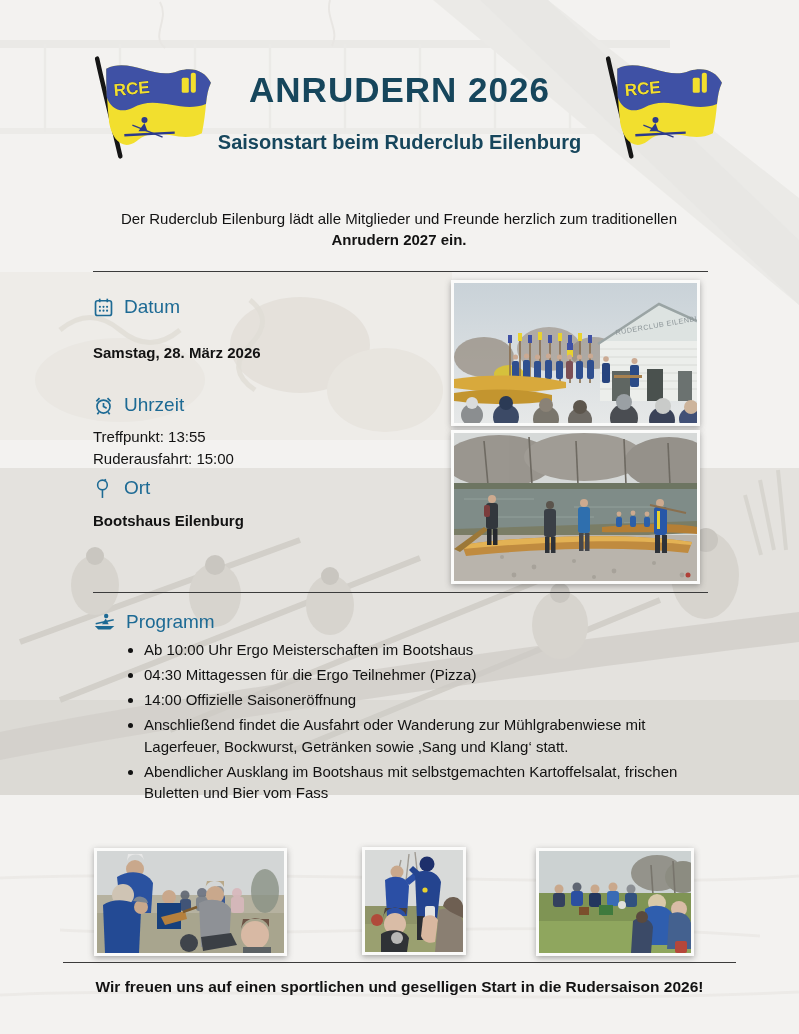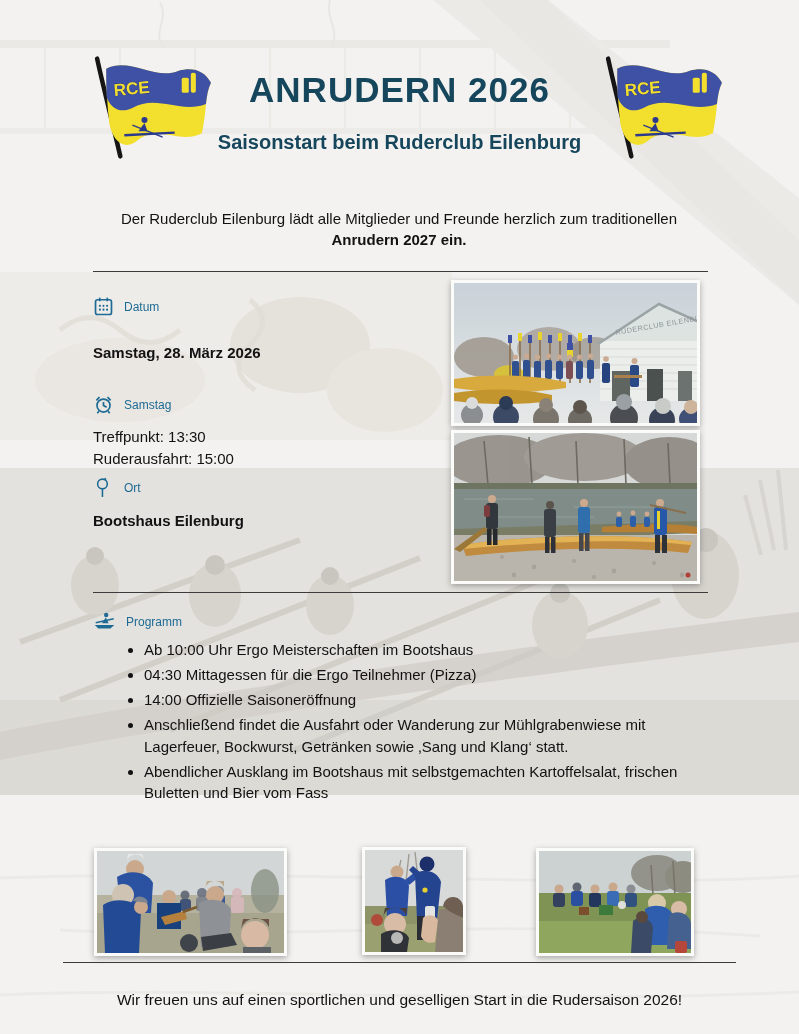--- a/index.html
+++ b/index.html
@@ -31,21 +31,21 @@
   .b { font-weight:bold; }
 
   .divider { position:absolute; height:1.4px; background:#3b3b3b; z-index:2; }
   #d1 { top:271px; left:93px; width:615px; }
   #d2 { top:592px; left:93px; width:615px; }
   #d3 { top:962px; left:63px; width:673px; }
 
   
   .section-h {
     position:absolute; left:93px; display:flex; align-items:center; gap:10px;
-    color:#1d6a94; font-size:12px; z-index:2;
+    color:#1d6a94; font-size:19px; z-index:2;
   }
   .section-h svg { flex:0 0 auto; }
   #datum-h    { top:296px; }
   #uhrzeit-h  { top:394px; }
   #ort-h      { top:477px; }
   #programm-h { top:611px; }
 
   .value { position:absolute; left:93px; font-size:15px; z-index:2; }
   .bold  { font-weight:bold; }
   #datum-value   { top:344px; }
@@ -65,21 +65,21 @@
     box-shadow:0 2px 6px rgba(70,70,70,.45);
   }
   #photo-boathouse { left:451px; top:280px; }
   #photo-river     { left:451px; top:430px; }
   #photo-guitar    { left:94px;  top:848px; }
   #photo-toast     { left:362px; top:847px; }
   #photo-meadow    { left:536px; top:848px; }
 
   .closing {
     position:absolute; top:978px; left:0; right:0; text-align:center;
-    font-size:15.5px; font-weight:normal; margin:13px; z-index:2;
+    font-size:15.5px; font-weight:bold; margin:0; z-index:2;
   }
 </style>
 </head>
 <body>
 
 <div class="page">
 
   <svg class="bg" width="799" height="1034" viewBox="0 0 799 1034">
     <rect width="799" height="1034" fill="#f3f2f0"></rect>
 
@@ -199,23 +199,23 @@
   </div>
   <div class="value bold" id="datum-value">Samstag, 28. März 2026</div>
 
   <div class="section-h" id="uhrzeit-h">
     <svg width="21" height="21" viewBox="0 0 20 20" fill="none" stroke="#1d6a94" stroke-width="1.6">
       <circle cx="10" cy="11" r="6.2"></circle>
       <polyline points="10,7.6 10,11 13,12.6"></polyline>
       <path d="M3.2 6 L6.2 3 M16.8 6 L13.8 3"></path>
       <path d="M5.6 16.4 L4.1 18.4 M14.4 16.4 L15.9 18.4"></path>
     </svg>
-    <span>Samstag</span>
-  </div>
-  <div class="value" id="uhrzeit-line1">Treffpunkt: 13:30</div>
+    <span>Uhrzeit</span>
+  </div>
+  <div class="value" id="uhrzeit-line1">Treffpunkt: 13:55</div>
   <div class="value" id="uhrzeit-line2">Ruderausfahrt: 15:00</div>
 
   <div class="section-h" id="ort-h">
     <svg width="21" height="21" viewBox="0 0 20 20" fill="none" stroke="#1d6a94" stroke-width="1.5">
       <circle cx="9" cy="6.6" r="4.6"></circle>
       <line x1="9" y1="11.2" x2="9" y2="19"></line>
       <line x1="10.6" y1="2.6" x2="12.4" y2="1.4"></line>
     </svg>
     <span>Ort</span>
   </div>

